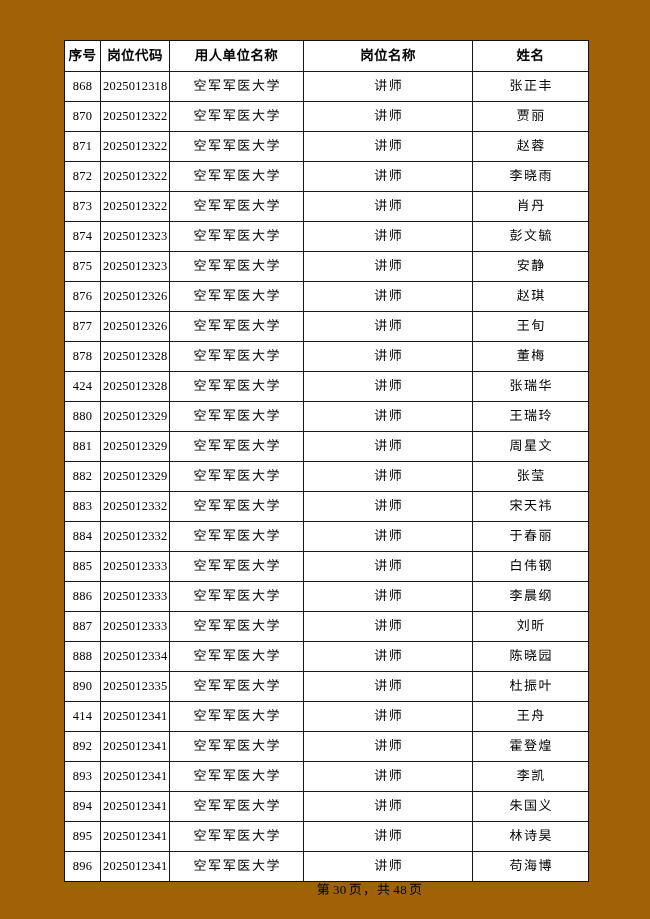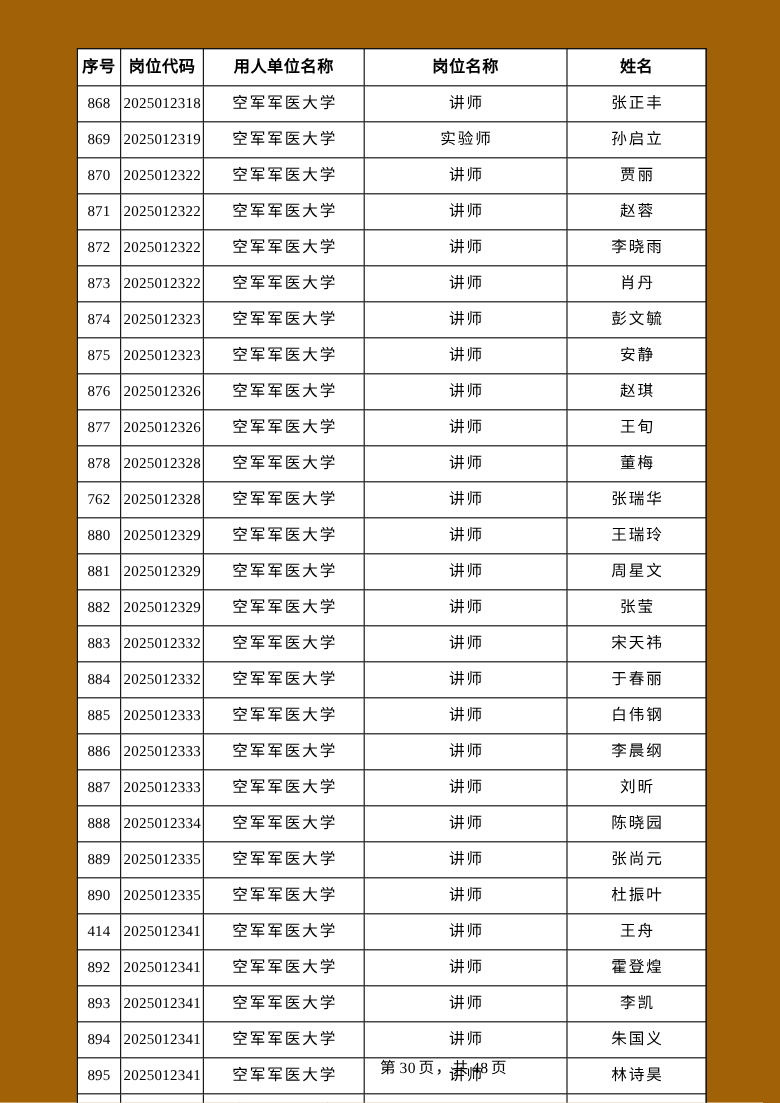--- a/index.html
+++ b/index.html
@@ -136,27 +136,20 @@
       </thead>
       <tbody id="roster-body">
           <tr>
             <td class="cell-seq">868</td>
             <td class="cell-code">2025012318</td>
             <td class="cell-employer">空军军医大学</td>
             <td class="cell-position">讲师</td>
             <td class="cell-name">张正丰</td>
           </tr>
           <tr>
-            <td class="cell-seq">869</td>
-            <td class="cell-code">2025012319</td>
-            <td class="cell-employer">空军军医大学</td>
-            <td class="cell-position">实验师</td>
-            <td class="cell-name">孙启立</td>
-          </tr>
-          <tr>
             <td class="cell-seq">870</td>
             <td class="cell-code">2025012322</td>
             <td class="cell-employer">空军军医大学</td>
             <td class="cell-position">讲师</td>
             <td class="cell-name">贾丽</td>
           </tr>
           <tr>
             <td class="cell-seq">871</td>
             <td class="cell-code">2025012322</td>
             <td class="cell-employer">空军军医大学</td>
@@ -206,21 +199,21 @@
             <td class="cell-name">王旬</td>
           </tr>
           <tr>
             <td class="cell-seq">878</td>
             <td class="cell-code">2025012328</td>
             <td class="cell-employer">空军军医大学</td>
             <td class="cell-position">讲师</td>
             <td class="cell-name">董梅</td>
           </tr>
           <tr>
-            <td class="cell-seq">762</td>
+            <td class="cell-seq">424</td>
             <td class="cell-code">2025012328</td>
             <td class="cell-employer">空军军医大学</td>
             <td class="cell-position">讲师</td>
             <td class="cell-name">张瑞华</td>
           </tr>
           <tr>
             <td class="cell-seq">880</td>
             <td class="cell-code">2025012329</td>
             <td class="cell-employer">空军军医大学</td>
             <td class="cell-position">讲师</td>
@@ -274,27 +267,20 @@
             <td class="cell-employer">空军军医大学</td>
             <td class="cell-position">讲师</td>
             <td class="cell-name">刘昕</td>
           </tr>
           <tr>
             <td class="cell-seq">888</td>
             <td class="cell-code">2025012334</td>
             <td class="cell-employer">空军军医大学</td>
             <td class="cell-position">讲师</td>
             <td class="cell-name">陈晓园</td>
-          </tr>
-          <tr>
-            <td class="cell-seq">889</td>
-            <td class="cell-code">2025012335</td>
-            <td class="cell-employer">空军军医大学</td>
-            <td class="cell-position">讲师</td>
-            <td class="cell-name">张尚元</td>
           </tr>
           <tr>
             <td class="cell-seq">890</td>
             <td class="cell-code">2025012335</td>
             <td class="cell-employer">空军军医大学</td>
             <td class="cell-position">讲师</td>
             <td class="cell-name">杜振叶</td>
           </tr>
           <tr>
             <td class="cell-seq">414</td>

